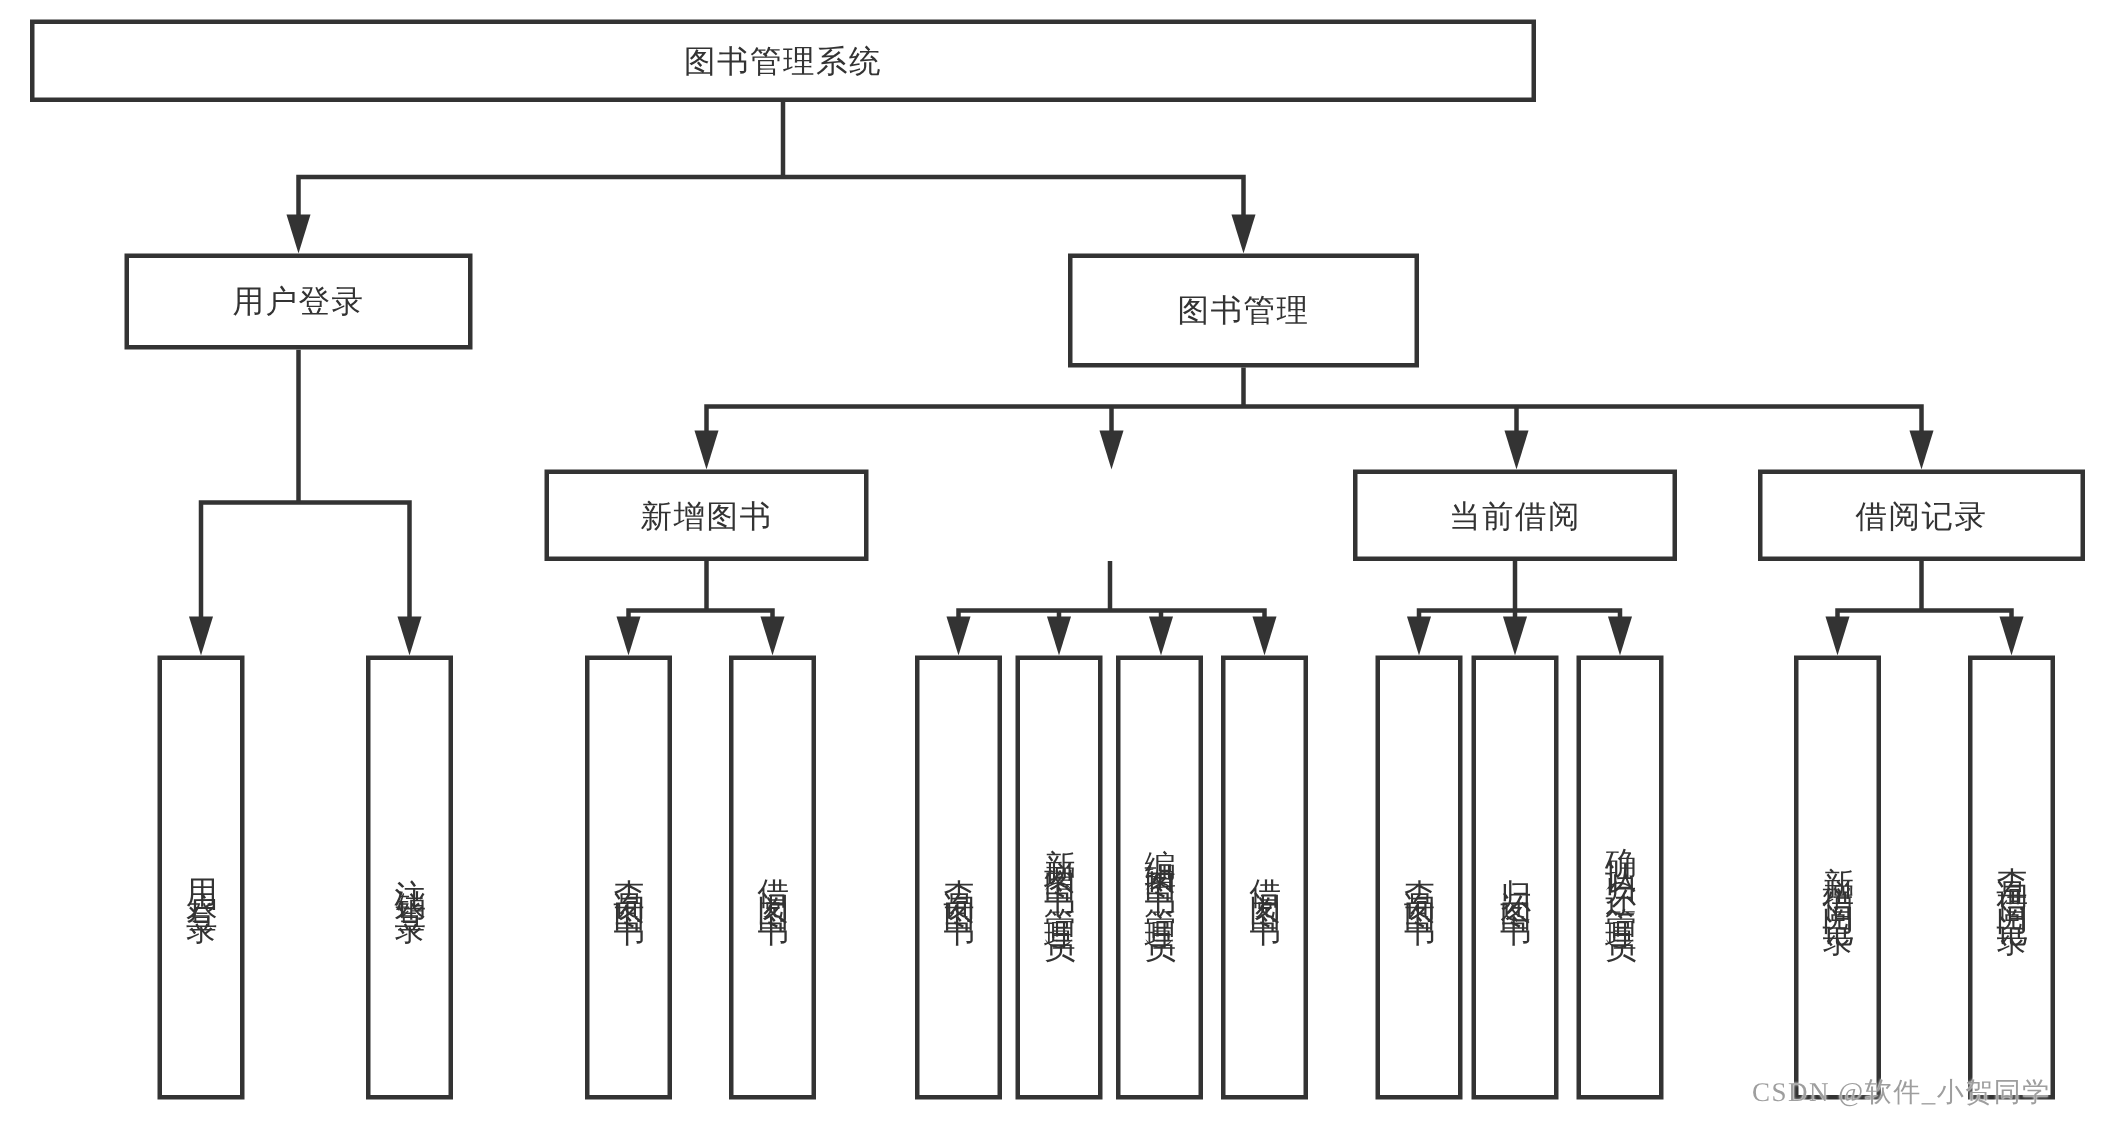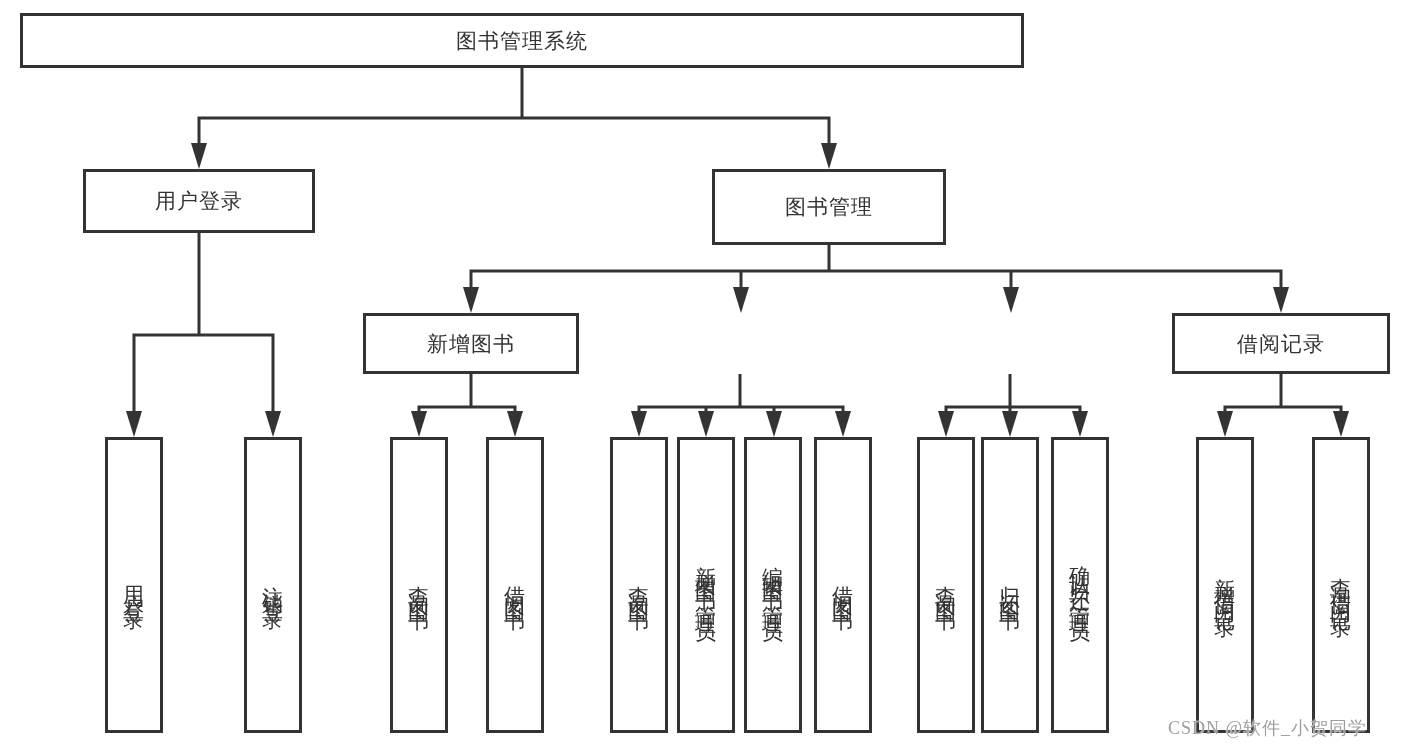--- a/index.html
+++ b/index.html
@@ -146,20 +146,23 @@
   <div class="hbox" style="left:83px; top:169px; width:232px; height:64px">
     <span class="hlbl">用户登录</span>
   </div>
   <div class="hbox" style="left:712px; top:169px; width:234px; height:76px">
     <span class="hlbl">图书管理</span>
   </div>
 
   <div class="hbox" style="left:363px; top:313px; width:216px; height:61px">
     <span class="hlbl">新增图书</span>
   </div>
+  <div class="hbox" style="left:902px; top:313px; width:216px; height:61px">
+    <span class="hlbl">当前借阅</span>
+  </div>
   <div class="hbox" style="left:1172px; top:313px; width:218px; height:61px">
     <span class="hlbl">借阅记录</span>
   </div>
 
   <div class="vbox" style="left:105px">
     <span class="vlbl">用户登录</span>
   </div>
   <div class="vbox" style="left:244px">
     <span class="vlbl">注销登录</span>
   </div>

